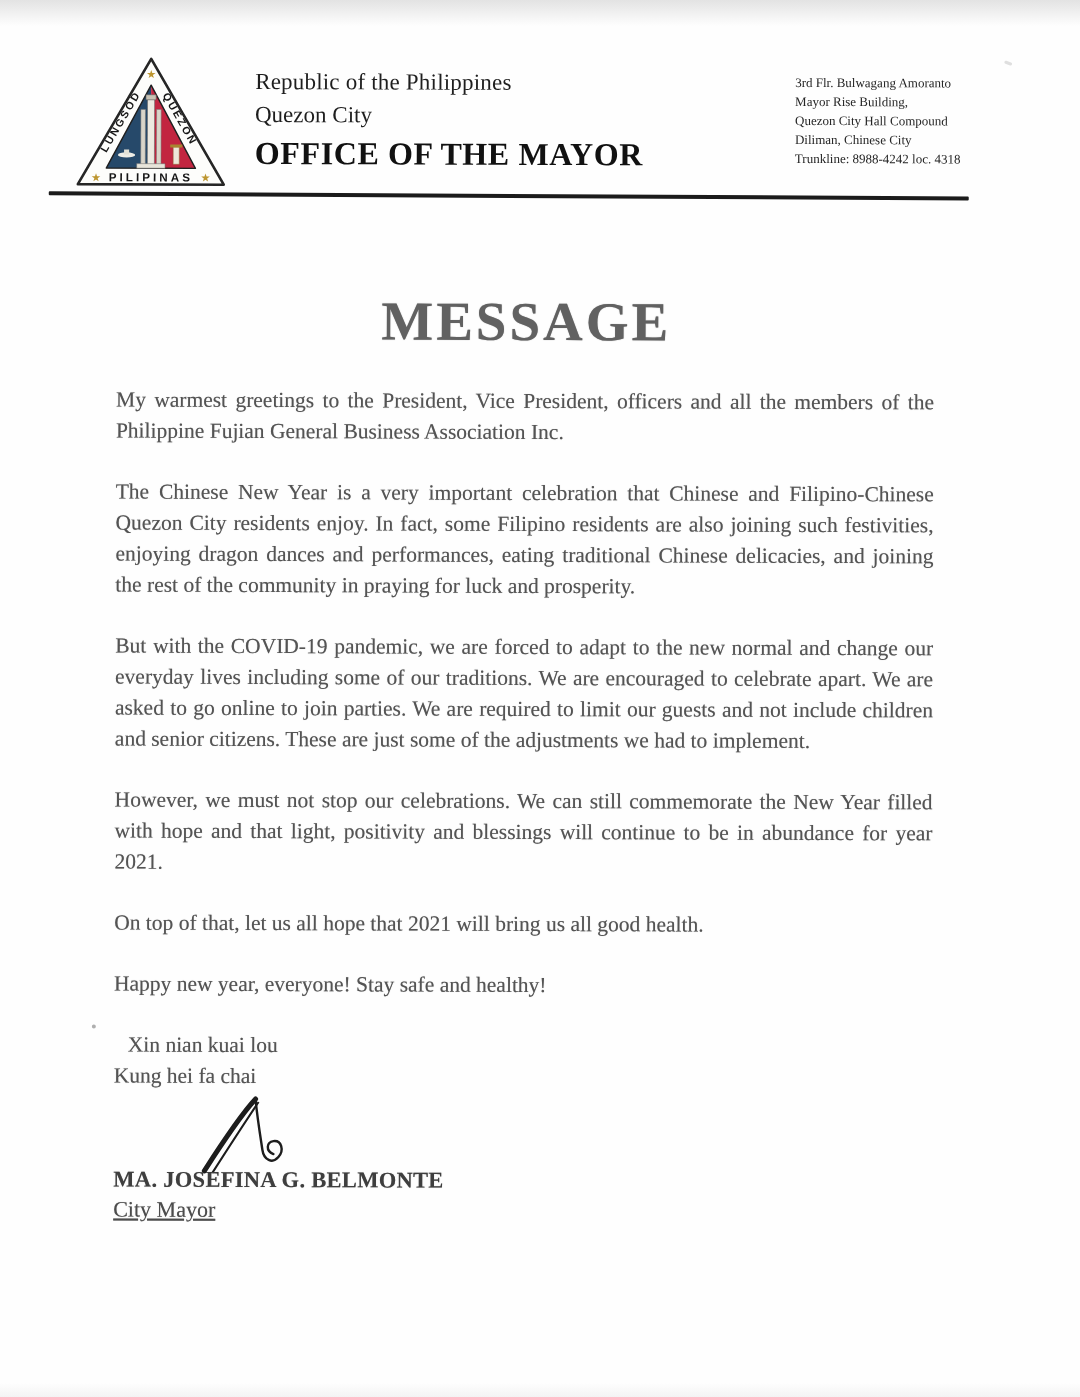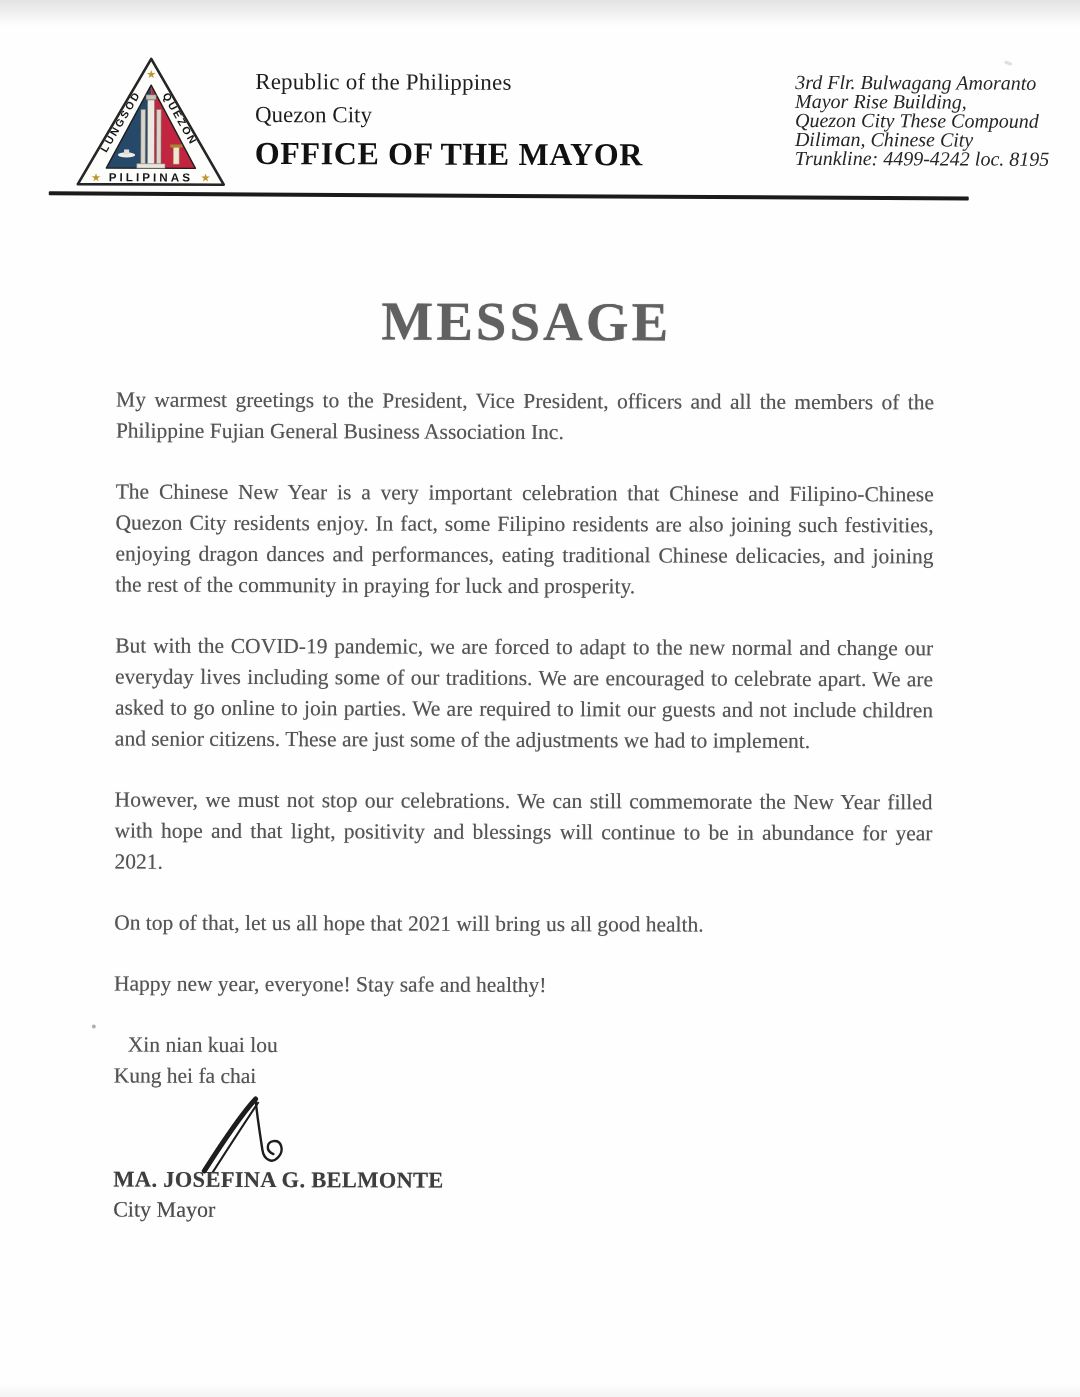--- a/index.html
+++ b/index.html
@@ -24,21 +24,21 @@
     pointer-events: none;
   }
   .content { position: absolute; inset: 0; transform: rotate(0.2deg); }
 
   
   .seal { position: absolute; left: 72px; top: 56px; width: 154px; height: 136px; }
   .header-text { position: absolute; left: 253px; top: 70px; color: #1e1e1e; }
   .header-line1 { font-size: 23px; letter-spacing: 0.2px; }
   .header-line2 { font-size: 23px; margin-top: 7px; }
   .header-office { font-size: 32px; font-weight: bold; margin-top: 7px; letter-spacing: 0.6px; color: #111; }
-  .header-address { position: absolute; left: 793px; top: 72px; font-size: 20px; line-height: 19px; color: #252525; font-style: italic; }
+  .header-address { position: absolute; left: 793px; top: 72px; font-size: 13px; line-height: 19px; color: #252525; }
   .rule { position: absolute; left: 47px; top: 194px; width: 920px; height: 4px; background: #1b1b1b; transform: rotate(0.12deg); border-radius: 1px; }
 
   
   .title {
     position: absolute; left: 115px; width: 820px; top: 290px;
     text-align: center; font-size: 55px; font-weight: bold;
     color: #616161; letter-spacing: 3px;
     text-shadow: 0 0 1px rgba(90,90,90,0.55);
   }
   .body-text {
@@ -55,20 +55,21 @@
   .signature-mark { position: absolute; left: 200px; top: 1096px; width: 104px; height: 82px; }
   .signatory-name {
     position: absolute; left: 115px; top: 1168px;
     font-size: 22.5px; font-weight: bold; color: #3e3e3e; letter-spacing: 0.3px;
     text-shadow: 0 0 0.7px rgba(80,80,80,0.6);
   }
   .signatory-title {
     position: absolute; left: 115px; top: 1198px;
     font-size: 22px; color: #4c4c4c;
     text-shadow: 0 0 0.7px rgba(95,95,95,0.6);
+    text-decoration: underline;
   }
 
   
   .speck-1 { position: absolute; left: 93px; top: 1026px; width: 4px; height: 4px; border-radius: 50%; background: rgba(110,110,110,0.55); }
   .speck-2 { position: absolute; left: 1002px; top: 60px; width: 8px; height: 3px; background: rgba(0,0,0,0.12); transform: rotate(20deg); border-radius: 2px; }
 
   .seal text { font-family: "Liberation Sans", sans-serif; }
 </style>
 </head>
 <body>
@@ -109,23 +110,23 @@
 
     <div class="header-text">
       <div class="header-line1">Republic of the Philippines</div>
       <div class="header-line2">Quezon City</div>
       <div class="header-office">OFFICE OF THE MAYOR</div>
     </div>
 
     <div class="header-address">
       <div>3rd Flr. Bulwagang Amoranto</div>
       <div>Mayor Rise Building,</div>
-      <div>Quezon City These Compound</div>
+      <div>Quezon City Hall Compound</div>
       <div>Diliman, Chinese City</div>
-      <div>Trunkline: 4499-4242 loc. 8195</div>
+      <div>Trunkline: 8988-4242 loc. 4318</div>
     </div>
 
     <div class="rule"></div>
 
     <div class="title">MESSAGE</div>
 
     <div class="body-text">
       <p>My warmest greetings to the President, Vice President, officers and all the members of the Philippine Fujian General Business Association Inc.</p>
       <p>The Chinese New Year is a very important celebration that Chinese and Filipino-Chinese Quezon City residents enjoy. In fact, some Filipino residents are also joining such festivities, enjoying dragon dances and performances, eating traditional Chinese delicacies, and joining the rest of the community in praying for luck and prosperity.</p>
       <p>But with the COVID-19 pandemic, we are forced to adapt to the new normal and change our everyday lives including some of our traditions. We are encouraged to celebrate apart. We are asked to go online to join parties. We are required to limit our guests and not include children and senior citizens. These are just some of the adjustments we had to implement.</p>

